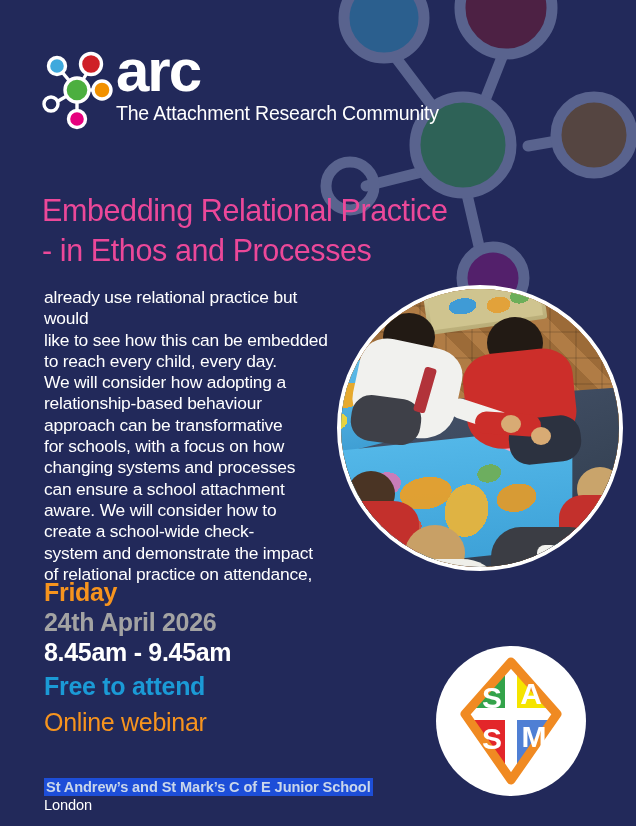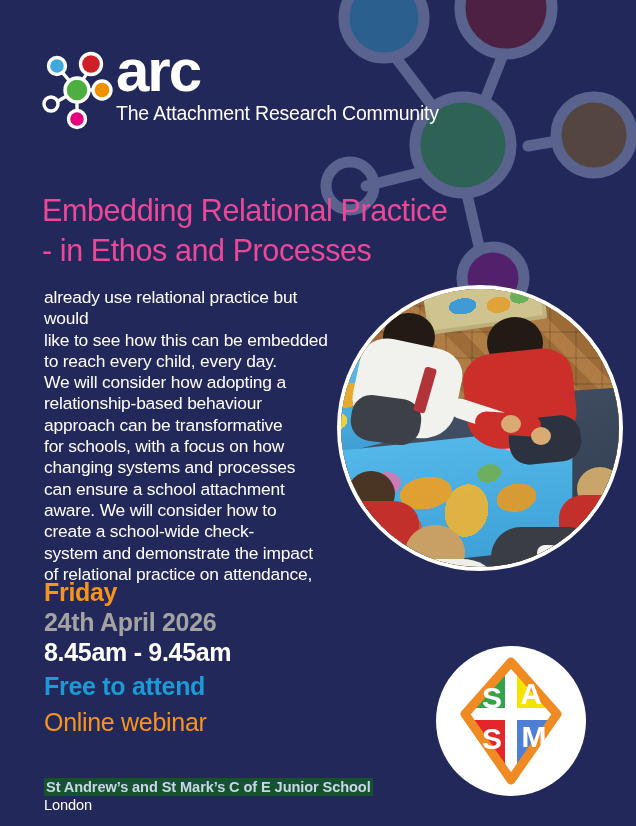--- a/index.html
+++ b/index.html
@@ -204,21 +204,21 @@
     position:absolute;left:436px;top:646px;width:150px;height:150px;
     border-radius:50%;background:#ffffff;
   }
   .crest svg{display:block;}
 
   
   .footer{position:absolute;left:44px;top:778px;}
   .f-school{
     display:inline-block;
     font-size:14.6px;font-weight:bold;color:#c9d6ea;
-    background:#14532d;
+    background:#1d4ed8;
     padding:1px 2px;
     letter-spacing:-0.1px;
   }
   .f-city{
     font-size:14.6px;color:#ffffff;margin-top:1px;letter-spacing:-0.1px;
   }
 </style>
 </head>
 <body>
 

